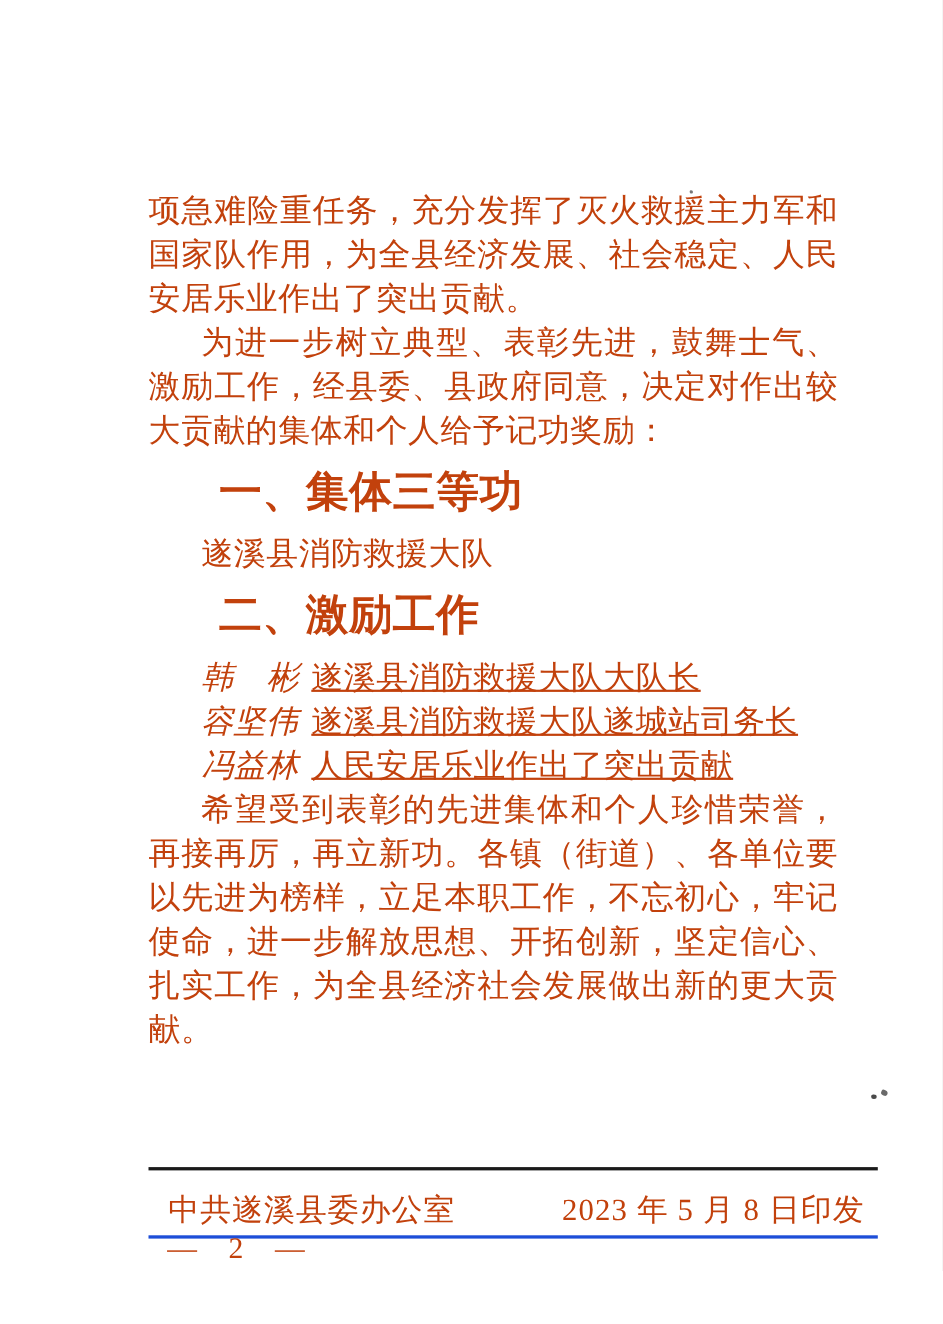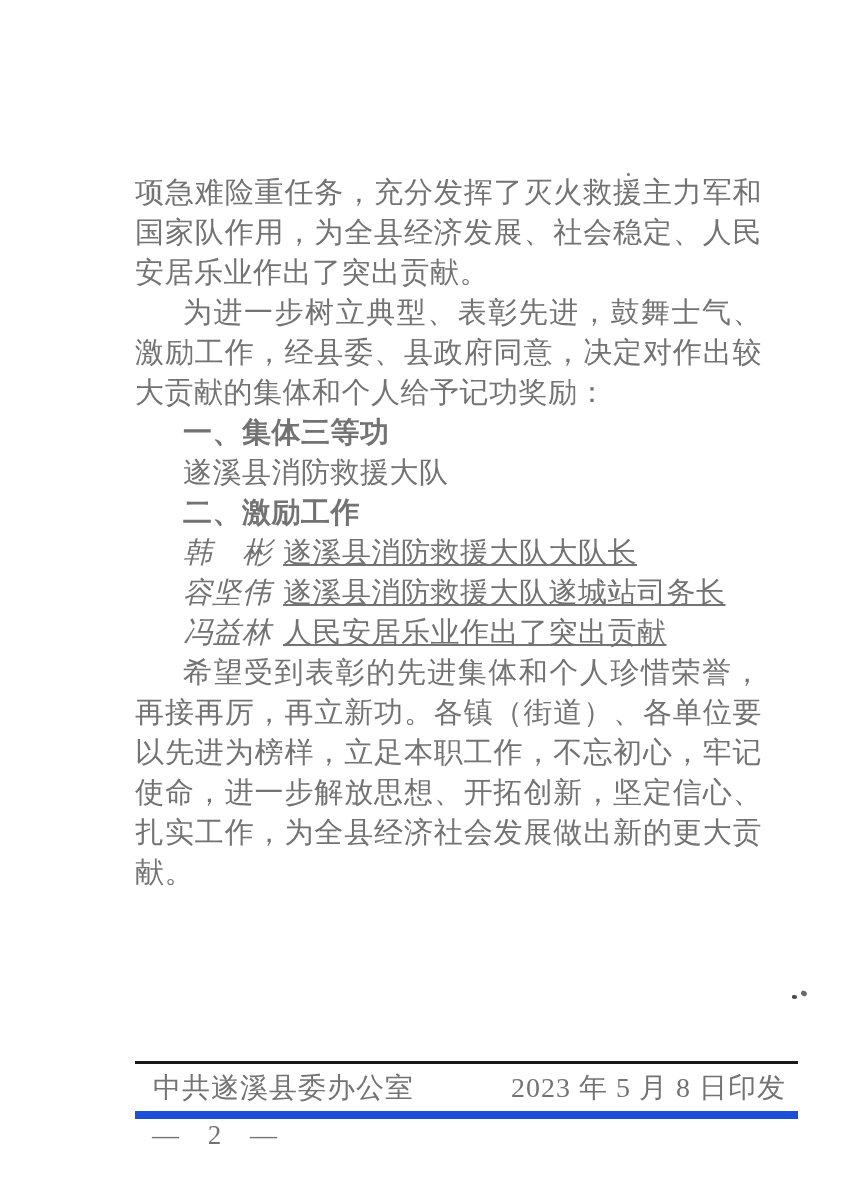--- a/index.html
+++ b/index.html
@@ -2,66 +2,66 @@
 <html lang="zh"><head>
 <meta charset="utf-8">
 <style>
   html, body { margin: 0; padding: 0; background: #e8e8e8; }
   .page {
     position: relative;
     width: 857px;
     height: 1204px;
     margin: 0 auto;
     background: #ffffff;
-    color: #737373;
+    color: #c2410c;
     font-family: "Liberation Serif", "DejaVu Serif", serif;
     overflow: hidden;
   }
   .content {
     position: absolute;
     left: 135px;
     top: 172px;
     width: 627px;
     font-size: 29px;
     line-height: 40px;
     text-align: justify;
     text-justify: inter-character;
     letter-spacing: 0.5px;
   }
   .content p { margin: 0; text-indent: 48px; }
   .content p.no-indent { text-indent: 0; }
   .heading {
-    margin: 0;
+    margin: 16px;
     text-indent: 48px;
     font-family: "Liberation Sans", "DejaVu Sans", sans-serif;
     font-weight: 700;
-    font-size: 29px;
+    font-size: 39px;
     line-height: 40px;
   }
   .awardee-row { padding-left: 48px; line-height: 40px; white-space: nowrap; }
   .awardee-name {
     display: inline-block;
     width: 100px;
     vertical-align: top;
     font-style: italic;
   }
   .awardee-title { display: inline-block; text-decoration: underline; }
   .colophon {
     position: absolute;
     left: 135px;
     top: 1061px;
     width: 633px;
     height: 47px;
     box-sizing: content-box;
     border-top: 3px solid #1a1a1a;
-    border-bottom: 8px solid #1d4ed8;
+    border-bottom: 3px solid #1d4ed8;
     display: flex;
     justify-content: space-between;
     align-items: center;
-    padding: 0 12px 0 18px;
+    padding: 12px 12px 0 18px;
     font-size: 28px;
     letter-spacing: 1px;
   }
   .page-num {
     position: absolute;
     left: 152px;
     top: 1120px;
     font-size: 27px;
     word-spacing: 18px;
     letter-spacing: 2px;

